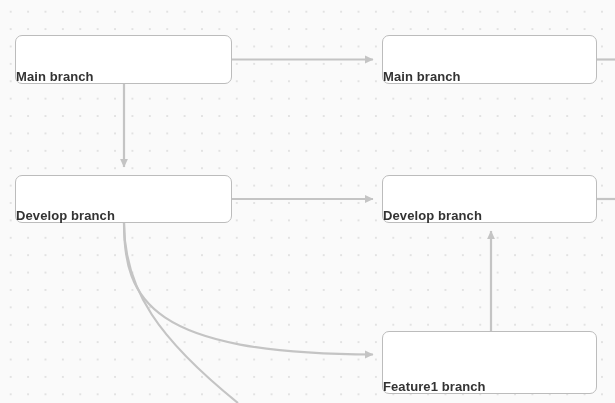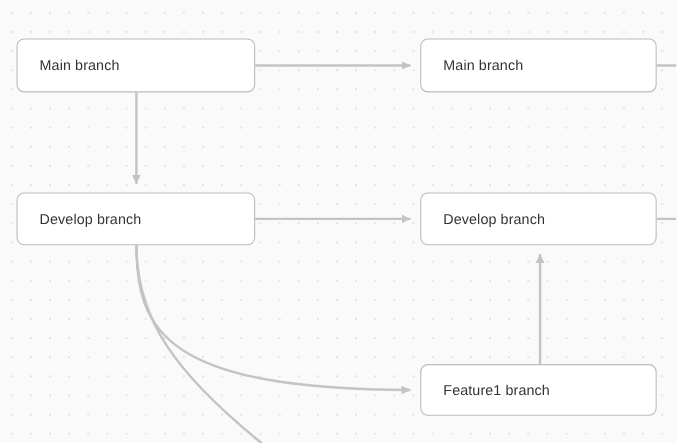--- a/index.html
+++ b/index.html
@@ -30,23 +30,23 @@
     height: 403px;
     pointer-events: none;
   }
   .node {
     position: absolute;
     box-sizing: border-box;
     background: #ffffff;
     border: 1.4px solid #bcbcbc;
     border-radius: 7px;
     display: flex;
-    align-items: center;
-    padding-left: 20px;
+    align-items: flex-end;
     box-shadow: 0 0 0 0 rgba(0,0,0,0);
+    font-weight: bold;
   }
   .node-label {
     font-size: 13px;
     color: #333333;
     line-height: 1;
     letter-spacing: 0.1px;
     white-space: nowrap;
   }
 </style>
 </head>
@@ -89,17 +89,17 @@
   </div>
 
   <div class="node" style="left:15px; top:175px; width:217px; height:48px;">
     <span class="node-label">Develop branch</span>
   </div>
 
   <div class="node" style="left:382px; top:175px; width:215px; height:48px;">
     <span class="node-label">Develop branch</span>
   </div>
 
-  <div class="node" style="left:382px; top:331px; width:215px; height:47px;">
+  <div class="node" style="left:382px; top:331px; width:215px; height:63px;">
     <span class="node-label">Feature1 branch</span>
   </div>
 
 </div>
 
 </body></html>

